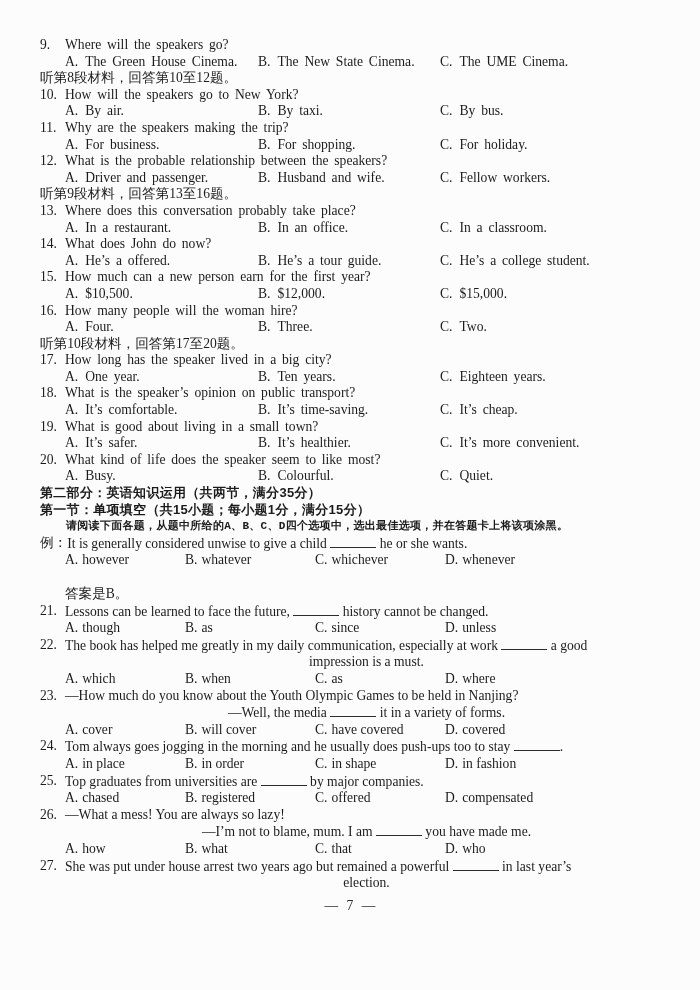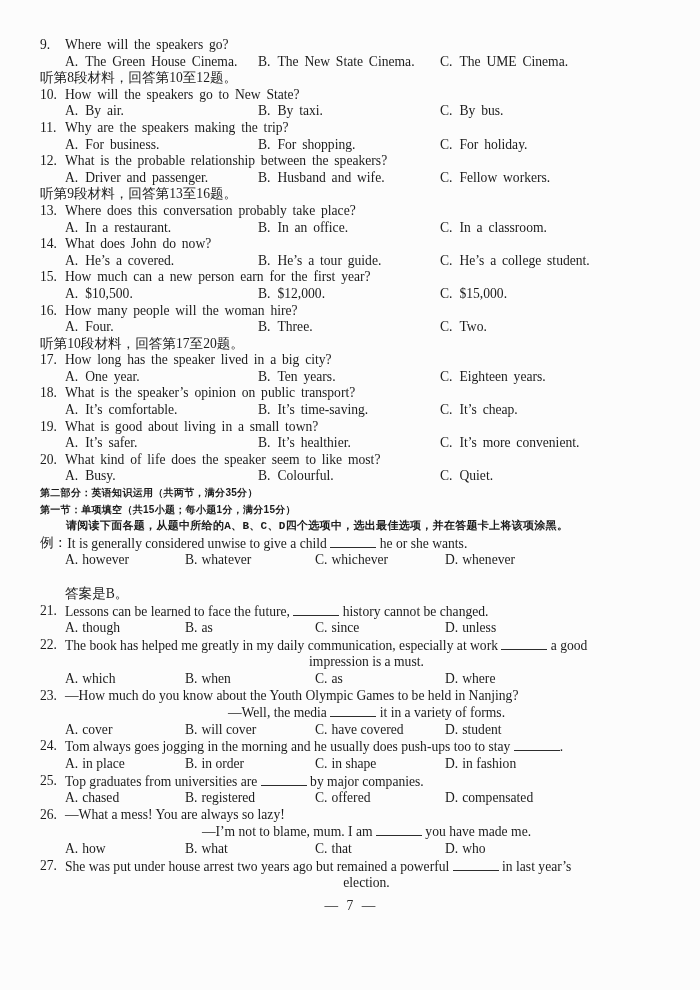--- a/index.html
+++ b/index.html
@@ -24,21 +24,21 @@
   .contline{padding-left:25px;text-align:center;}
   .opts3{display:grid;grid-template-columns:193px 182px auto;padding-left:25px;}
   .opts4{display:grid;grid-template-columns:120px 130px 130px auto;padding-left:25px;}
   .opt{white-space:nowrap;}
   .lbl{margin-right:7px;}
   .opts4 .lbl{margin-right:4px;}
   .cn-indent{padding-left:25px;margin-top:17px;}
   .bold{
     font-weight:bold;
     font-family:"Liberation Sans","DejaVu Sans",sans-serif;
-    font-size:10px;letter-spacing:0.3px;
+    font-size:13px;letter-spacing:0.3px;
   }
   .instruction{
     font-weight:bold;
     font-family:Liberation Mono, monospace;
     font-size:11px;letter-spacing:0.3px;
     text-indent:26px;
   }
   .blank{
     display:inline-block;width:46px;height:12px;
     border-bottom:1.2px solid #2c2c2c;
@@ -59,21 +59,21 @@
         <span class="stem">Where will the speakers go?</span>
       </div>
       <div class="opts3 listen">
         <span class="opt"><span class="lbl">A.</span><span>The Green House Cinema.</span></span>
         <span class="opt"><span class="lbl">B.</span><span>The New State Cinema.</span></span>
         <span class="opt"><span class="lbl">C.</span><span>The UME Cinema.</span></span>
       </div>
       <div class="line cn">听第8段材料，回答第10至12题。</div>
       <div class="q listen">
         <span class="num">10.</span>
-        <span class="stem">How will the speakers go to New State?</span>
+        <span class="stem">How will the speakers go to New York?</span>
       </div>
       <div class="opts3 listen">
         <span class="opt"><span class="lbl">A.</span><span>By air.</span></span>
         <span class="opt"><span class="lbl">B.</span><span>By taxi.</span></span>
         <span class="opt"><span class="lbl">C.</span><span>By bus.</span></span>
       </div>
       <div class="q listen">
         <span class="num">11.</span>
         <span class="stem">Why are the speakers making the trip?</span>
       </div>
@@ -99,21 +99,21 @@
       <div class="opts3 listen">
         <span class="opt"><span class="lbl">A.</span><span>In a restaurant.</span></span>
         <span class="opt"><span class="lbl">B.</span><span>In an office.</span></span>
         <span class="opt"><span class="lbl">C.</span><span>In a classroom.</span></span>
       </div>
       <div class="q listen">
         <span class="num">14.</span>
         <span class="stem">What does John do now?</span>
       </div>
       <div class="opts3 listen">
-        <span class="opt"><span class="lbl">A.</span><span>He’s a covered.</span></span>
+        <span class="opt"><span class="lbl">A.</span><span>He’s a offered.</span></span>
         <span class="opt"><span class="lbl">B.</span><span>He’s a tour guide.</span></span>
         <span class="opt"><span class="lbl">C.</span><span>He’s a college student.</span></span>
       </div>
       <div class="q listen">
         <span class="num">15.</span>
         <span class="stem">How much can a new person earn for the first year?</span>
       </div>
       <div class="opts3 listen">
         <span class="opt"><span class="lbl">A.</span><span>$10,500.</span></span>
         <span class="opt"><span class="lbl">B.</span><span>$12,000.</span></span>
@@ -202,21 +202,21 @@
       </div>
       <div class="q">
         <span class="num">23.</span>
         <span class="stem">—How much do you know about the Youth Olympic Games to be held in Nanjing?</span>
       </div>
       <div class="contline">—Well, the media <span class="blank"></span> it in a variety of forms.</div>
       <div class="opts4">
         <span class="opt"><span class="lbl">A.</span><span>cover</span></span>
         <span class="opt"><span class="lbl">B.</span><span>will cover</span></span>
         <span class="opt"><span class="lbl">C.</span><span>have covered</span></span>
-        <span class="opt"><span class="lbl">D.</span><span>student</span></span>
+        <span class="opt"><span class="lbl">D.</span><span>covered</span></span>
       </div>
       <div class="q">
         <span class="num">24.</span>
         <span class="stem">Tom always goes jogging in the morning and he usually does push-ups too to stay <span class="blank"></span>.</span>
       </div>
       <div class="opts4">
         <span class="opt"><span class="lbl">A.</span><span>in place</span></span>
         <span class="opt"><span class="lbl">B.</span><span>in order</span></span>
         <span class="opt"><span class="lbl">C.</span><span>in shape</span></span>
         <span class="opt"><span class="lbl">D.</span><span>in fashion</span></span>

